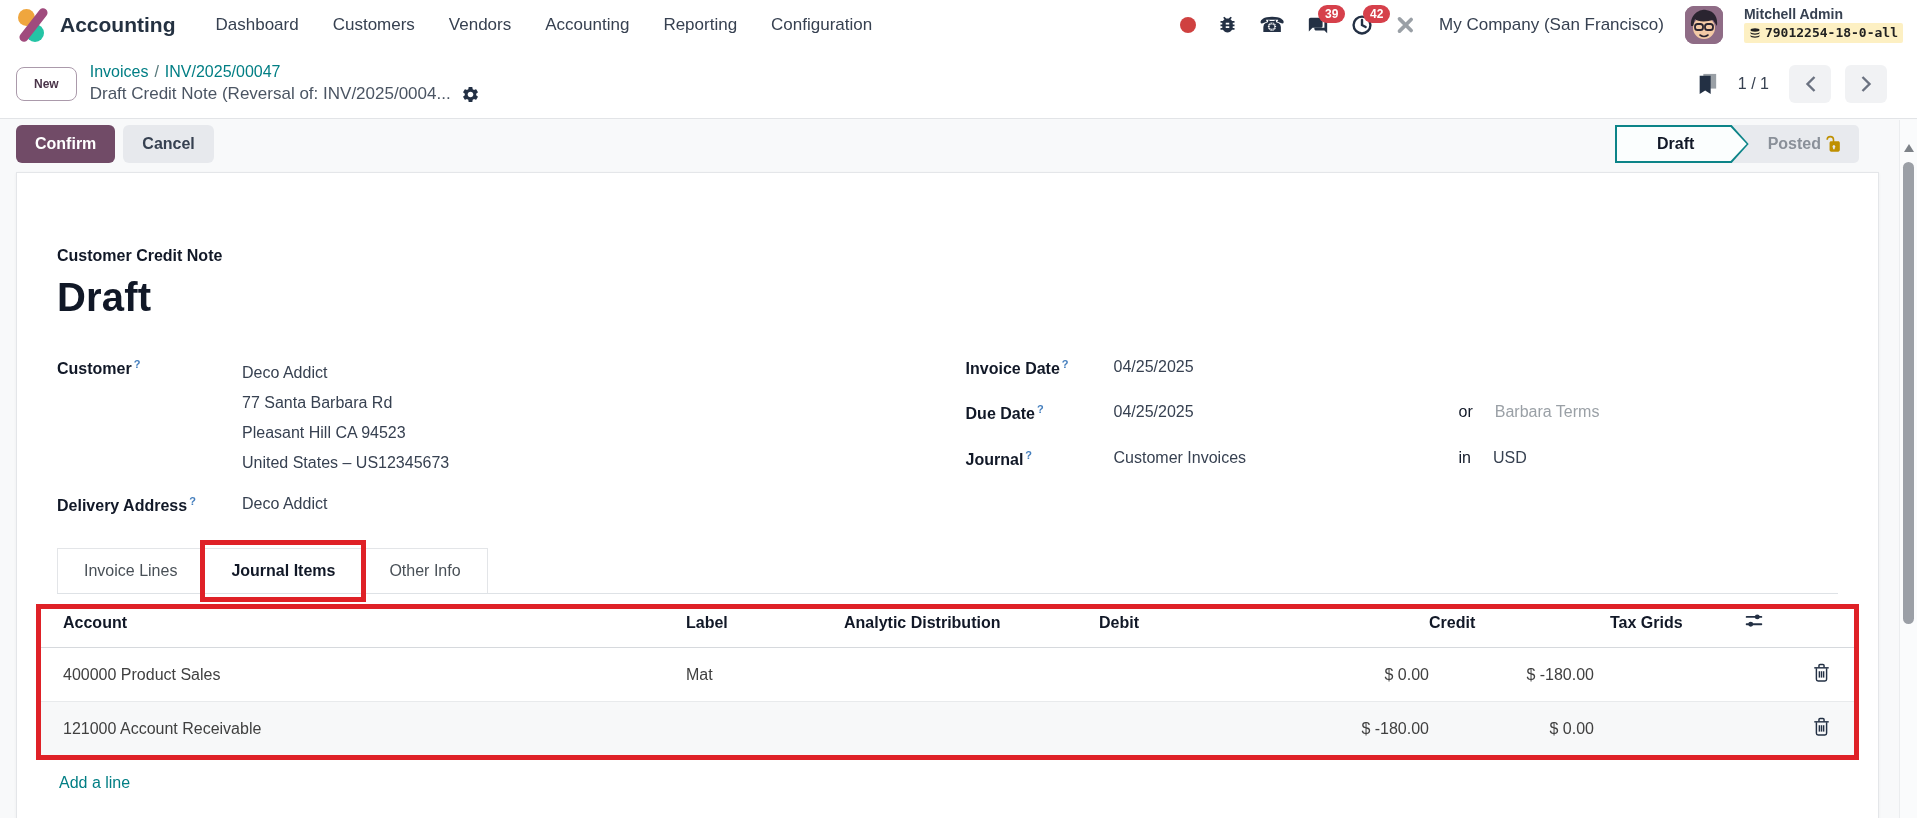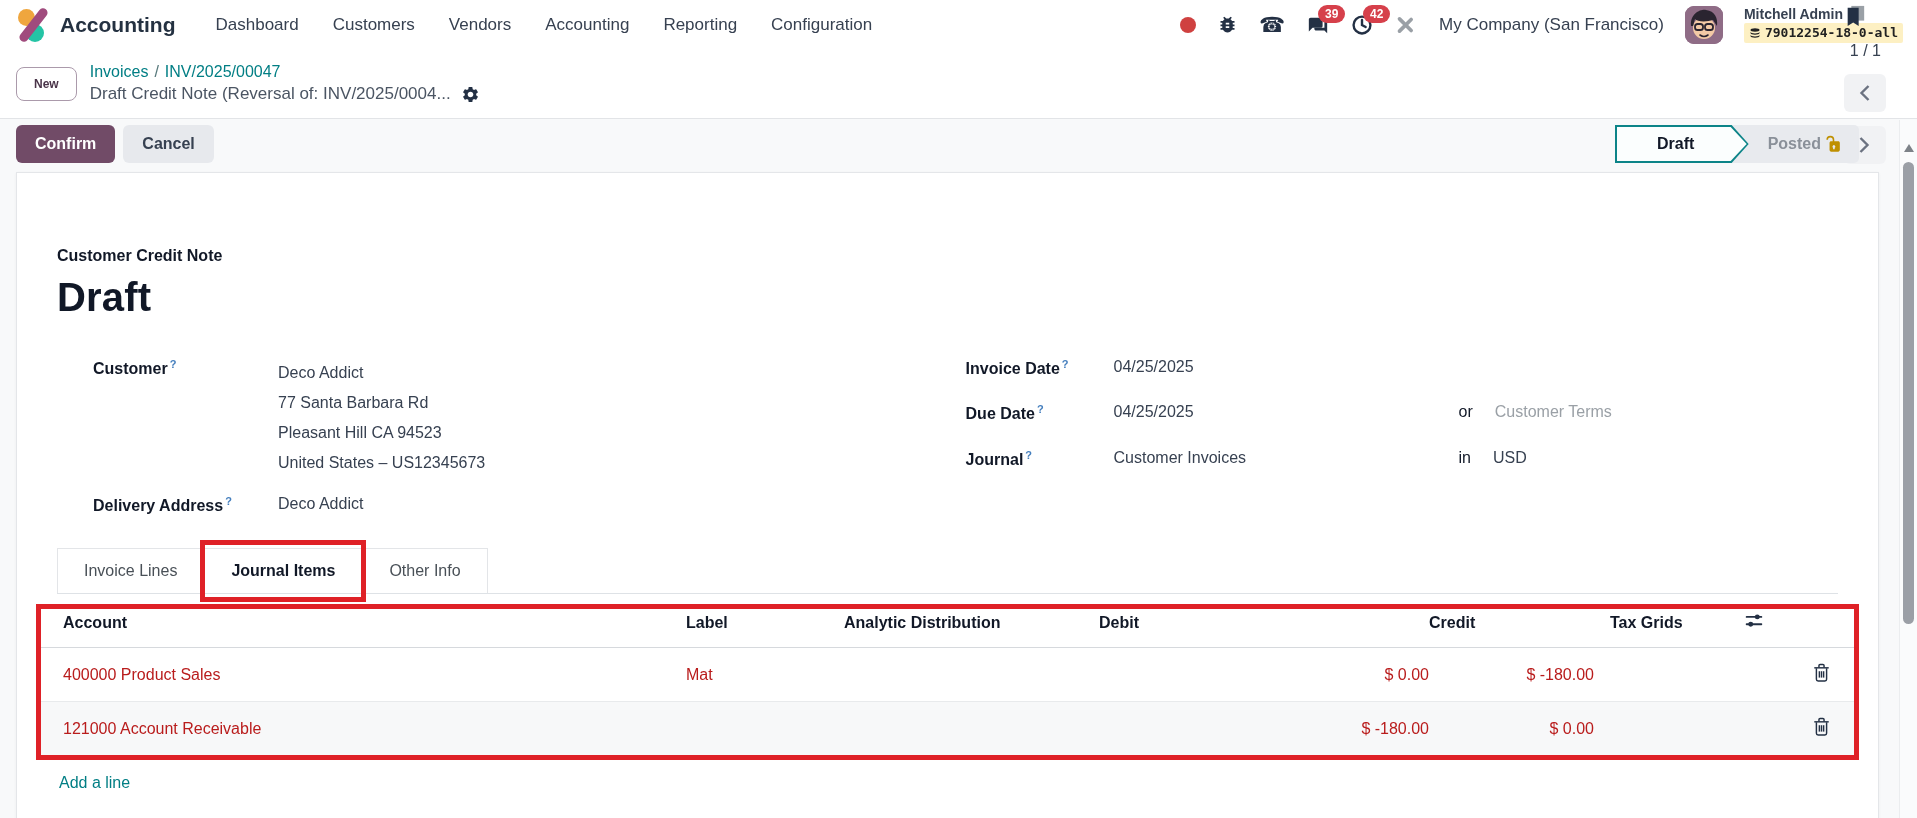--- a/index.html
+++ b/index.html
@@ -33,21 +33,21 @@
            font-family:"DejaVu Sans Mono","Liberation Mono",monospace; font-size:13px; color:#222; }
 
   
   .crumbrow { height:70px; background:#fff; border-bottom:1px solid #e2e4e7; display:flex; align-items:center; padding:0 30px 0 16px; }
   .btn-new { background:#fff; border:1px solid #ab9aab; border-radius:8px; padding:9px 17px; font-size:12px; font-weight:600;
              color:#4a3449; cursor:pointer; }
   .crumbs { margin-left:13px; }
   .crumb-line1 { font-size:16px; font-weight:500; color:#017e84; }
   .crumb-line1 .sep { color:#55777a; font-weight:400; padding:0 6px; }
   .crumb-line2 { font-size:17px; color:#4b5563; margin-top:3px; display:flex; align-items:center; gap:10px; }
-  .pager-zone { margin-left:auto; display:flex; align-items:flex-start; gap:14px;flex-direction:column; }
+  .pager-zone { margin-left:auto; display:flex; align-items:center; gap:14px; }
   .pager-count { font-size:16px; color:#374151; margin:0 6px; }
   .pager-btn { width:42px; height:38px; background:#f1f2f4; border:none; border-radius:6px; display:flex; align-items:center;
                justify-content:center; color:#6b7280; cursor:pointer; }
 
   
   .statusrow { height:50px; background:#f8f9fa; display:flex; align-items:center; padding:0 30px 0 16px; }
   .btn { border:none; border-radius:6px; padding:10px 19px; font-size:16px; font-weight:600; cursor:pointer; }
   .btn-confirm { background:#714B67; color:#fff; margin-right:8px; }
   .btn-cancel { background:#e7e9ed; color:#374151; }
   .statewidget { margin-left:auto; margin-right:28px; display:flex; align-items:center; height:38px; }
@@ -59,21 +59,21 @@
        display:flex; align-items:center; justify-content:center; padding-right:12px;
        font-weight:700; color:#111827; font-size:16px; }
   .state-posted { height:38px; background:#e8eaee; border-radius:0 5px 5px 0; display:flex; align-items:center; gap:3px;
        padding:0 16px 0 36px; color:#8a9099; font-weight:600; font-size:16px; }
 
   
   .sheet { position:absolute; left:16px; top:172px; width:1863px; height:660px; background:#fff;
            border:1px solid #e4e6e9; box-shadow:0 1px 3px rgba(0,0,0,.05); padding:0 40px; }
   .doc-type { margin-top:74px; font-size:16px; font-weight:700; color:#111827; }
   .big-title { margin-top:10px; font-size:40px; font-weight:700; color:#111827; letter-spacing:.2px; }
-  .fields { display:flex; margin-top:38px;margin-left:36px; }
+  .fields { display:flex; margin-top:38px; }
   .col-left { width:51.3%; }
   .col-right { flex:1; }
   .frow { display:flex; align-items:flex-start; }
   .flabel { font-weight:700; color:#111827; font-size:16px; }
   .col-left .flabel { width:185px; flex:0 0 auto; }
   .col-right .flabel { width:148px; flex:0 0 auto; }
   .help { color:#447ebd; font-size:11px; font-weight:700; vertical-align:super; margin-left:2px; }
   .fval { color:#374151; font-size:16px; }
   .addr div { line-height:30px; }
   .row-delivery { margin-top:17px; }
@@ -88,21 +88,21 @@
          cursor:pointer; position:relative; }
   .tab + .tab { margin-left:0; }
   .tab.active { font-weight:600; color:#111827; }
   .tab-annot { position:absolute; left:-5px; right:-5px; top:-9px; bottom:-9px; border:5px solid #df2127; z-index:5; pointer-events:none; }
 
   
   .table-annot { margin:10px -21px 0 -21px; border:5px solid #df2127; position:relative; }
   table.jitems { width:100%; border-collapse:collapse; table-layout:fixed; }
   .jitems th { font-size:16px; font-weight:700; color:#111827; text-align:left; padding:3px 0 13px 0;
                border-bottom:1px solid #d6d9dd; }
-  .jitems td { font-size:16px; color:#b91c1c; padding:15px 0; border-bottom:1px solid #e8eaec; }
+  .jitems td { font-size:16px; color:#404040; padding:15px 0; border-bottom:1px solid #e8eaec; }
   .jitems tr.alt td { background:#f7f8f9; }
   .jitems tr:last-child td { border-bottom:none; }
   .c-account { padding-left:22px !important; }
   .c-num { text-align:right; }
   .c-tax { padding-left:16px !important; }
   .c-act { text-align:right; padding-right:24px !important; }
   .moneycell { color:#3f5168; }
   .addline { margin-top:14px; padding-left:2px; font-size:16px; color:#017e84; cursor:pointer; display:inline-block; }
 
   
@@ -274,21 +274,21 @@
 
     <div class="col-right">
       <div class="frow">
         <div class="flabel"><span>Invoice Date</span><sup class="help">?</sup></div>
         <div class="fval">04/25/2025</div>
       </div>
       <div class="frow">
         <div class="flabel"><span>Due Date</span><sup class="help">?</sup></div>
         <div class="fval">04/25/2025</div>
         <span class="joiner">or</span>
-        <span class="placeholder">Customer Terms</span>
+        <span class="placeholder">Barbara Terms</span>
       </div>
       <div class="frow">
         <div class="flabel"><span>Journal</span><sup class="help">?</sup></div>
         <div class="fval">Customer Invoices</div>
         <span class="joiner">in</span>
         <span class="fval">USD</span>
       </div>
     </div>
   </div>
 

